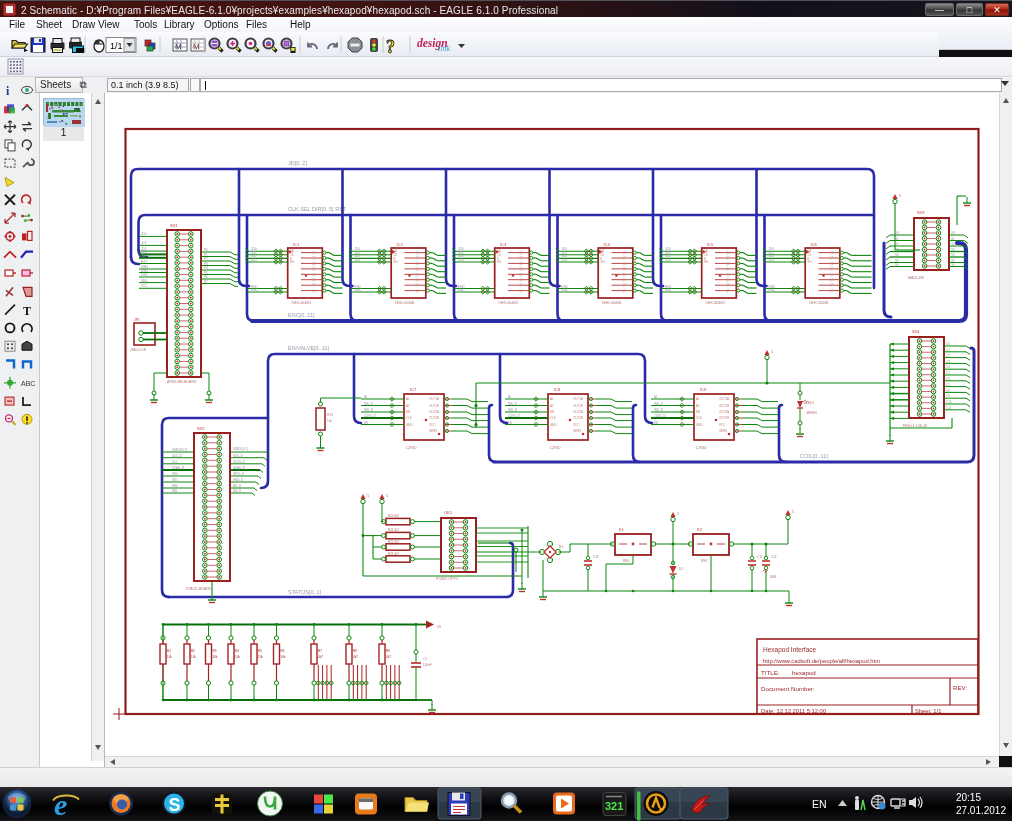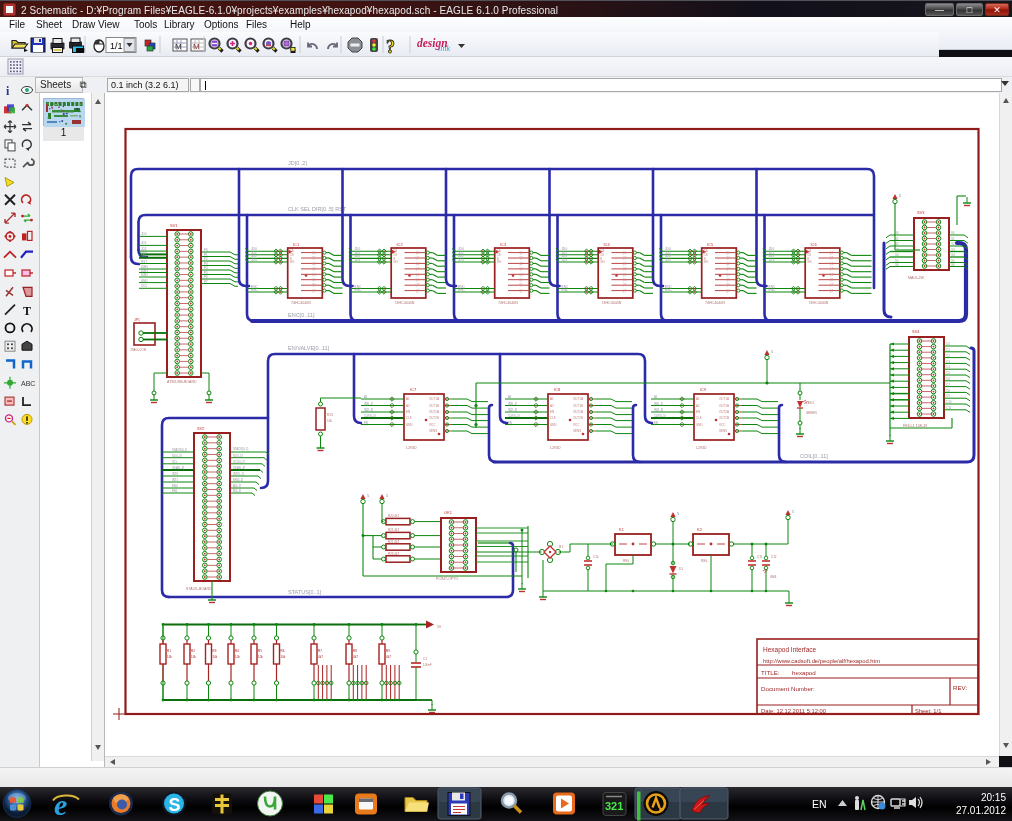--- a/index.html
+++ b/index.html
@@ -29,21 +29,21 @@
 #palette { left:0; top:77px; width:40px; height:710px; background:#eff0f2; border-right:1px solid #c9cacc; }
 #sheetspanel { left:40px; top:93px; width:65px; height:694px; background:#fff; border-right:1px solid #b8b8b8; }
 #thumb { left:3px; top:5px; width:41px; height:28px; border:1px solid #9ab8d2; }
 #thumblbl { left:3px; top:34px; width:41px; height:14px; background:#e8e8e8; color:#111; font-size:10px; text-align:center; }
 #sheetscroll { left:51px; top:0px; width:13px; height:668px; background:#f0f0f0; border-left:1px solid #d0d0d0; }
 #canvas { left:105px; top:93px; width:894px; height:663px; background:#fff; }
 #vscroll { left:999px; top:93px; width:13px; height:663px; background:#f0f0f0; border-left:1px solid #d8d8d8; }
 #hscroll { left:105px; top:756px; width:894px; height:11px; background:#f0f0f0; border-top:1px solid #d8d8d8; }
 #statusbar { left:0; top:767px; width:1012px; height:20px; background:linear-gradient(#f4f4f4,#e8e8e8); border-top:1px solid #d0d0d0; }
 #taskbar { left:0; top:787px; width:1012px; height:34px; background:linear-gradient(#2a2a2e,#0c0c10 40%,#000 60%,#141418); }
-#clock { position:absolute; right:6px; top:4px; text-align:right; color:#fff; font-size:10px; line-height:13px; }
+#clock { position:absolute; right:6px; top:4px; color:#fff; font-size:10px; line-height:13px; }
 .sarr { position:absolute; width:0; height:0; }
 </style></head>
 <body>
 <div class="abs" id="titlebar">
   <div class="abs ticon"></div>
   <div class="abs ttext">2 Schematic - D:¥Program Files¥EAGLE-6.1.0¥projects¥examples¥hexapod¥hexapod.sch - EAGLE 6.1.0 Professional</div>
   <div class="abs winbtn" id="btnmin"><span>—</span></div>
   <div class="abs winbtn" id="btnmax"><span>□</span></div>
   <div class="abs winbtn" id="btncls"><span>✕</span></div>
 </div>
@@ -331,21 +331,21 @@
         <path d="M3.5 5 h3" stroke="#c00"></path>
       </g>
       <g transform="translate(21,336.40000000000003)">
         <circle cx="6" cy="6" r="5" fill="#fd2" stroke="#b90"></circle>
         <rect x="5.2" y="3" width="1.6" height="4.5" fill="#222"></rect>
         <rect x="5.2" y="8.6" width="1.6" height="1.6" fill="#222"></rect>
       </g>
     </svg>
   </div>
 <div class="abs" id="sheetstab">Sheets&nbsp;&nbsp;&nbsp;⧉ ✕</div>
-<div class="abs" id="coordbox">0.1 inch (3.2 6.1)</div>
+<div class="abs" id="coordbox">0.1 inch (3.9 8.5)</div>
 <div class="abs" id="cmdsmall"></div>
 <div class="abs" id="cmdbox">
     <div class="cursor"></div>
   </div>
 <div class="abs" id="cmdarrow"></div>
 <div class="abs" id="sheetspanel">
   <div class="abs" id="thumb">
       <svg style="position:absolute;left:0;top:0" width="41" height="28" xmlns="http://www.w3.org/2000/svg">
         <rect x="0" y="0" width="41" height="28" fill="#b9d7ee"></rect>
         <rect x="2.0" y="3" width="3" height="4" fill="#2a7d2a"></rect>

